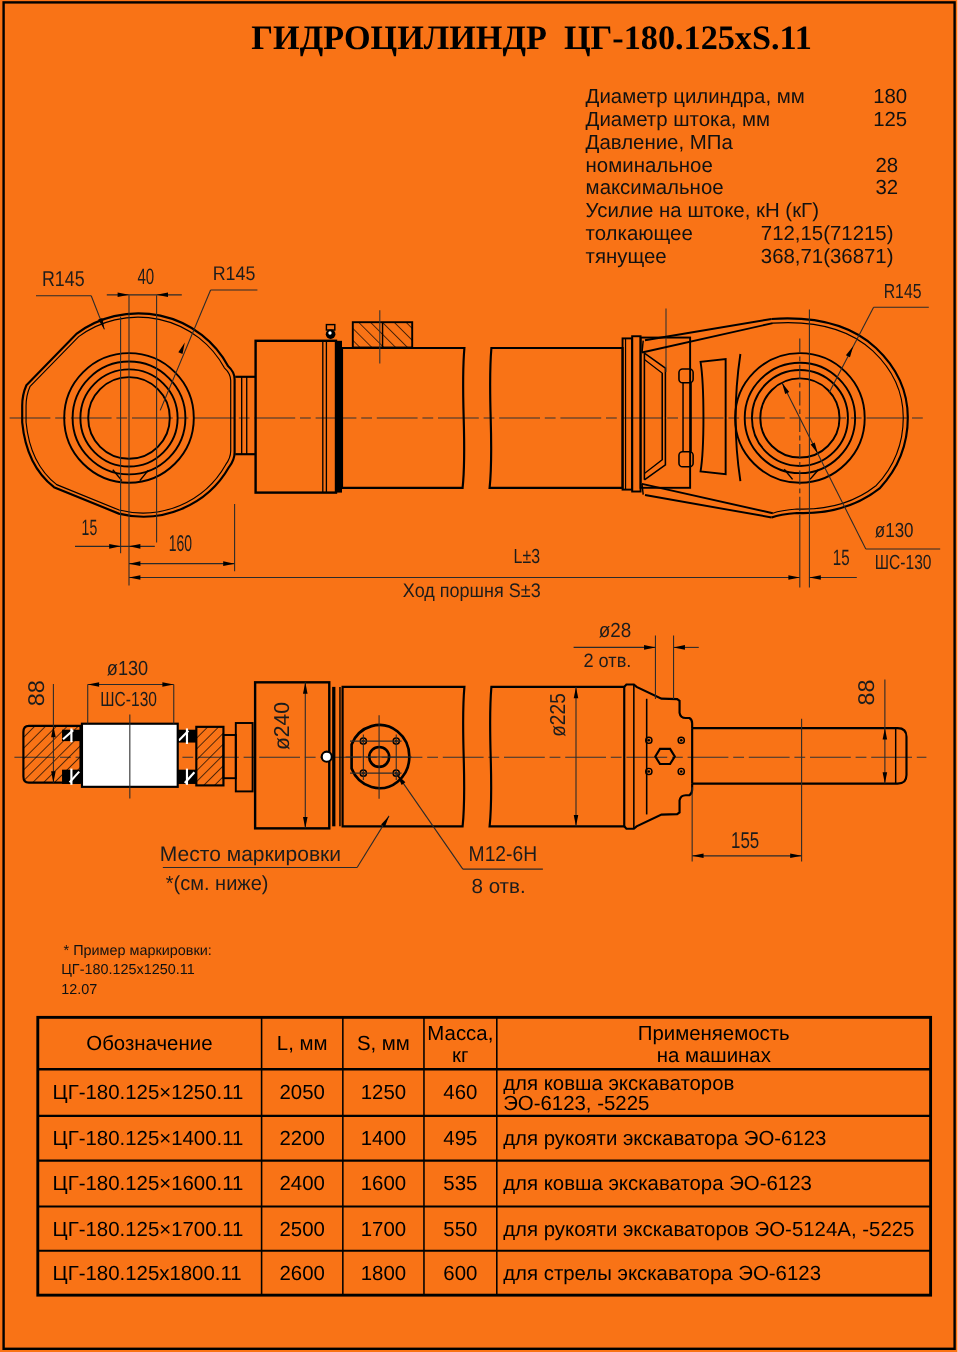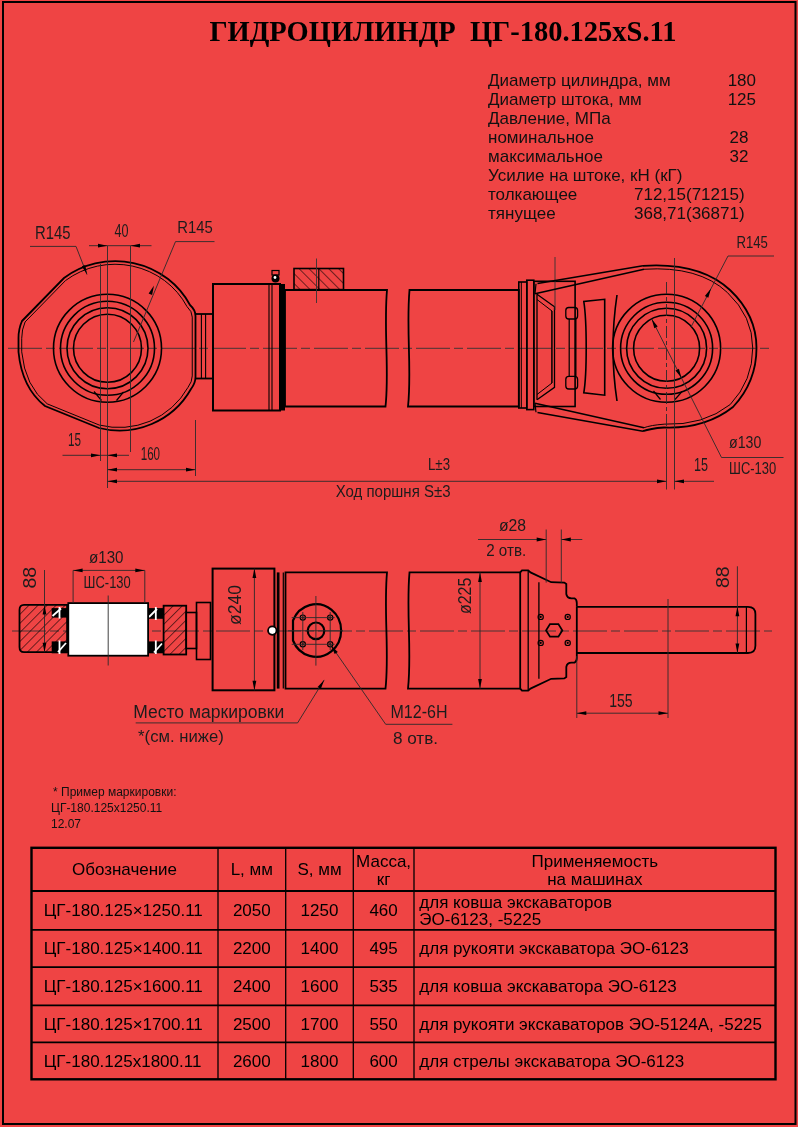--- a/index.html
+++ b/index.html
@@ -1,16 +1,16 @@
 <!DOCTYPE html>
 <html><head>
 <meta charset="utf-8">
 <style>
 html,body{margin:0;padding:0;background:#fff;}
-#page{position:relative;width:798px;height:1127px;background:#ef4444;overflow:hidden;}
+#page{position:relative;width:798px;height:1127px;background:#f97316;overflow:hidden;}
 svg{position:absolute;left:0;top:0;}
 text{font-family:"Liberation Sans",sans-serif;}
 .t{font-size:13px;fill:#1c1c1c;}
 </style>
 </head>
 <body>
 <div id="page">
 <svg width="798" height="1127" viewBox="0 0 798 1127">
 
 <rect x="3" y="2" width="792.5" height="1122" fill="none" stroke="#000" stroke-width="2"></rect>

